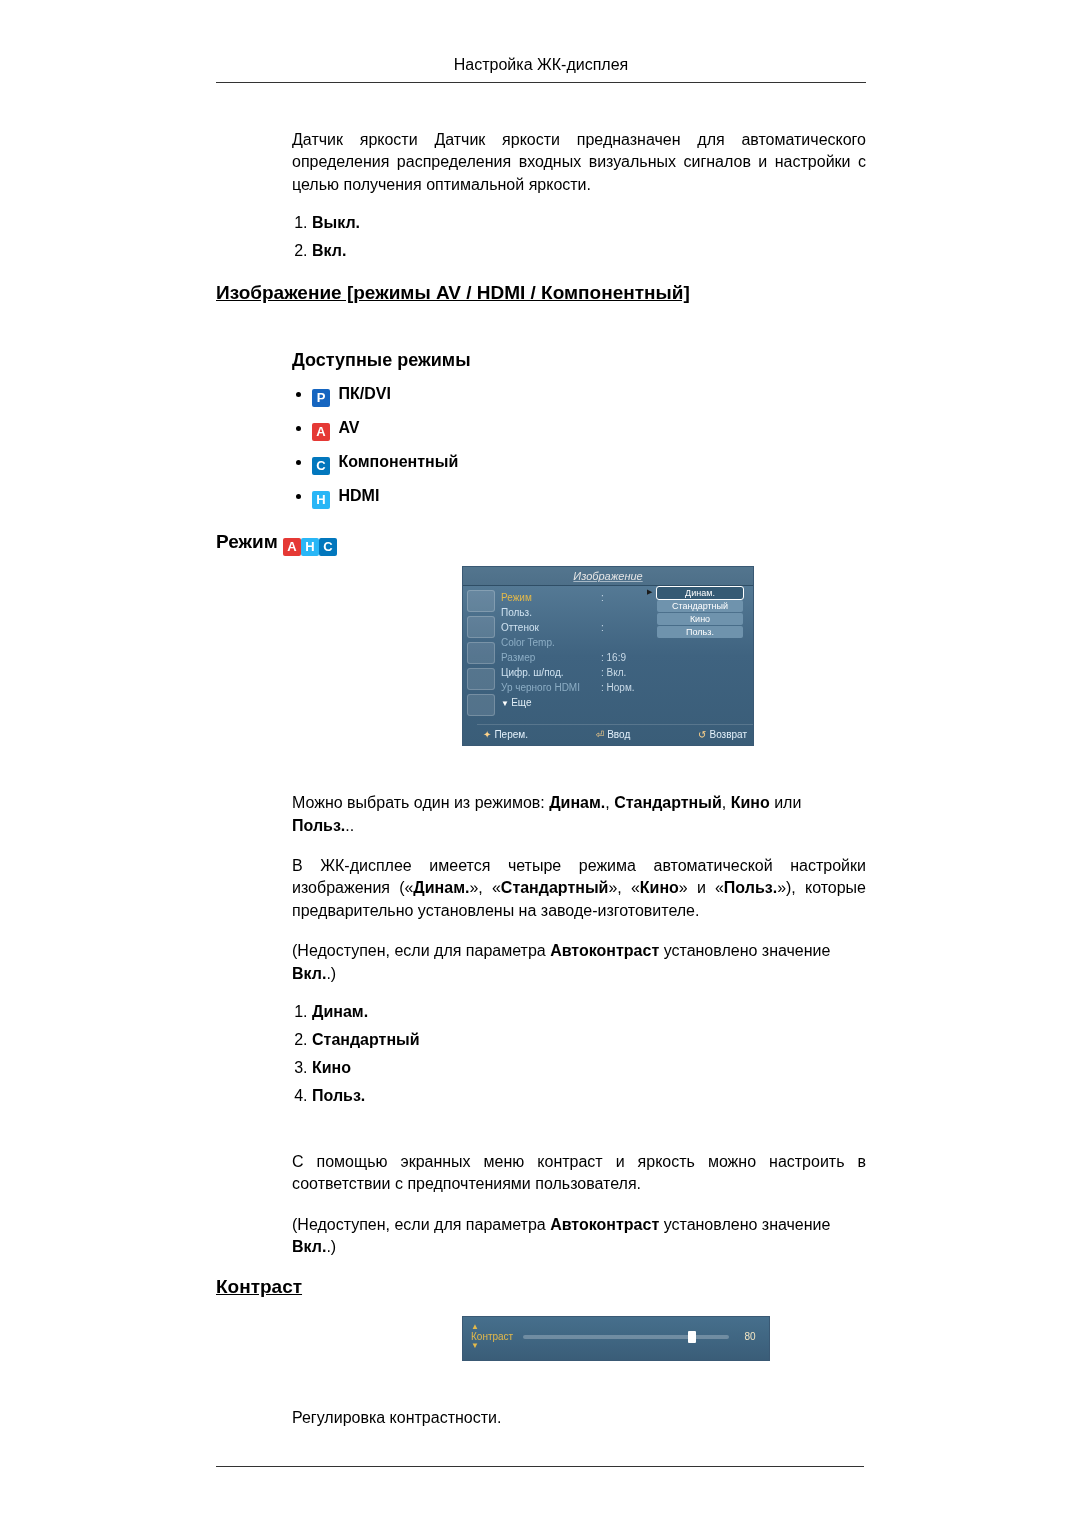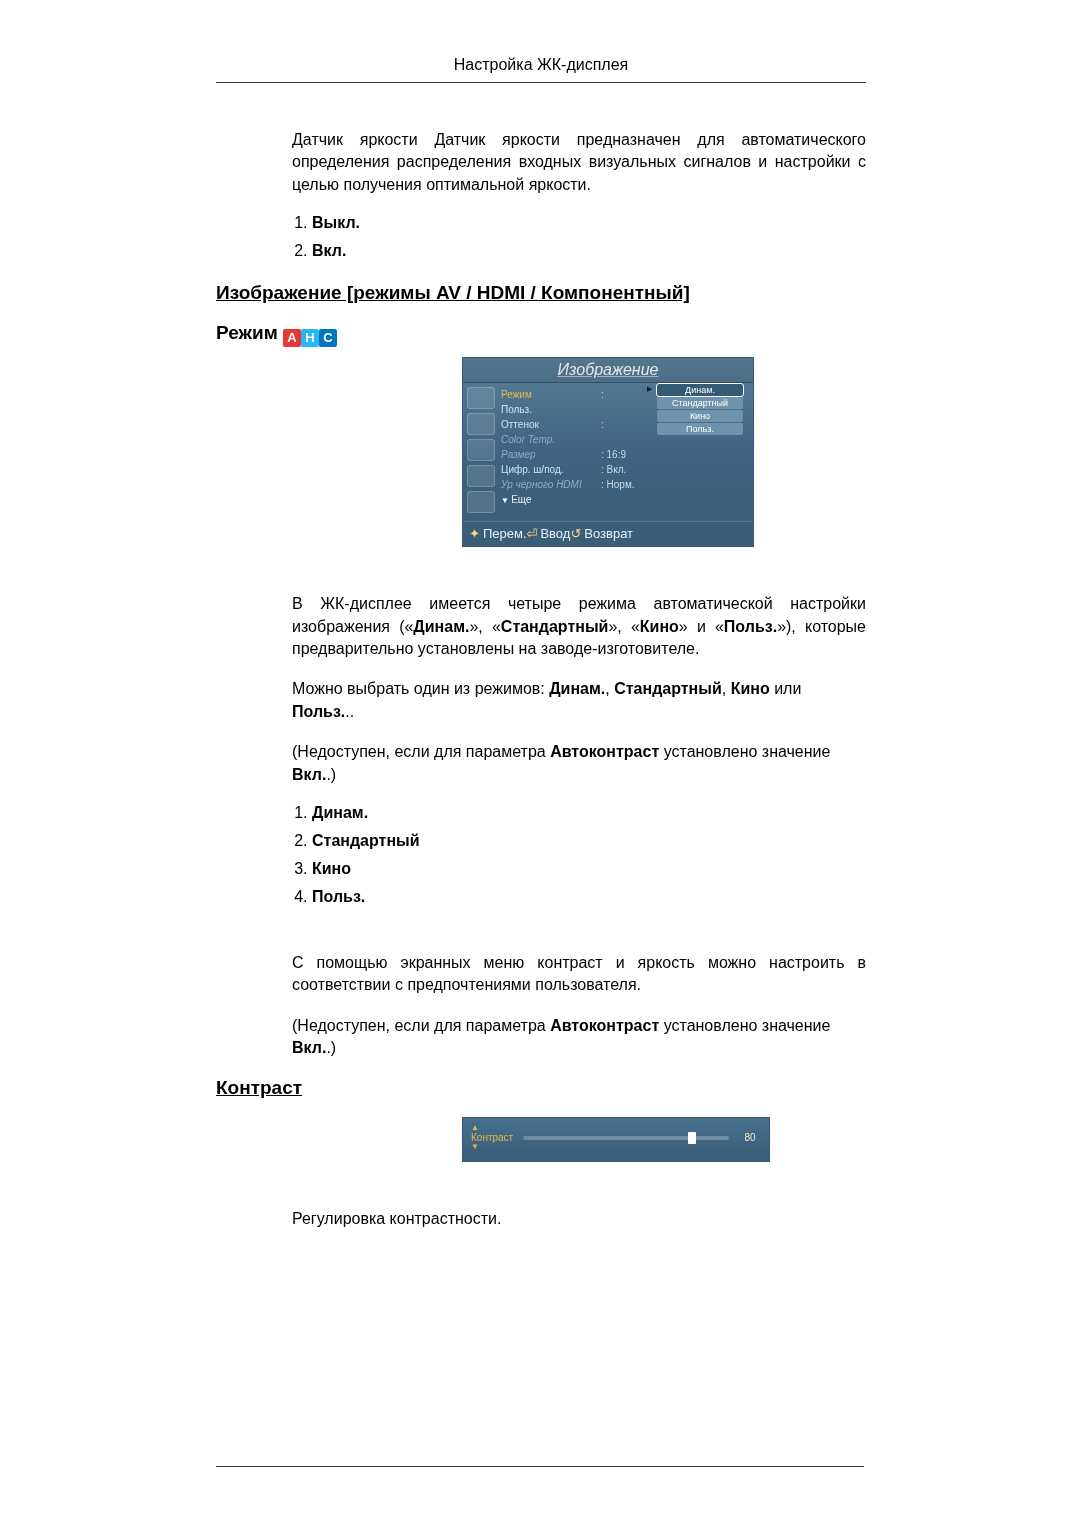--- a/index.html
+++ b/index.html
@@ -91,21 +91,21 @@
   background: linear-gradient(180deg,#5a7f9a 0%, #3f6380 50%, #3a5d78 100%);
   border: 1px solid #3a5974;
   color: #fff;
   font-size: 10px;
 }
 .osd-title {
   text-align: center;
   font-style: italic;
   color: #e6e6e6;
   padding: 3px 0;
-  font-size: 16px;
+  font-size: 11px;
   border-bottom: 1px solid #2f4e66;
   background: rgba(0,0,0,0.08);
 }
 .osd-title span {
   text-decoration: underline;
   text-decoration-color: rgba(255,255,255,0.5);
 }
 .osd-body { display: flex; }
 .osd-icons {
   width: 36px;
@@ -120,21 +120,21 @@
   height: 20px;
   margin-bottom: 4px;
   background: rgba(255,255,255,0.12);
   border-radius: 3px;
   border: 1px solid rgba(255,255,255,0.2);
 }
 .osd-rows { flex:1; padding: 4px 8px 4px 2px; }
 .osd-row { display:flex; align-items:center; height: 15px; }
 .osd-row .lbl { width: 100px; color: #cfe2f0; }
 .osd-row .lbl.active { color: #e3b94a; }
-.osd-row .lbl.dim { color: #8cadc4; font-style: italic; }
+.osd-row .lbl.dim { color: #8cadc4; }
 .osd-row .val { flex:1; color: #c9dae7; }
 .osd-options {
   position: absolute;
   right: 10px;
   top: 0;
   width: 86px;
 }
 .osd-option {
   display:block;
   margin:1px 0;
@@ -151,25 +151,26 @@
   font-size:7px;
   color:#1b1b1b;
   position:absolute;
   left:-10px;
 }
 .osd-rows-rel { position: relative; }
 .osd-more { color:#e1edf5; padding-top:2px; }
 .osd-more::before { content:"▼ "; color:#fff; font-size:8px; }
 .osd-footer {
   display:flex;
-  justify-content: flex-start;
+  justify-content: space-between;
   padding:4px 6px 5px 6px;
-  font-size:13px;
+  font-size:10px;
   color:#e3f1fb;
   border-top:1px solid rgba(255,255,255,0.15);
+  margin-left:14px;
 }
 .osd-footer .k { color:#ffd38a; margin-right:3px; }
 .slider-osd {
   width: 290px;
   margin-left: 246px;
   background: linear-gradient(180deg,#466f8c 0%, #3a5d78 100%);
   color:#fff;
   font-size:10px;
   padding: 6px 8px 10px 8px;
   border:1px solid #3a5974;
@@ -218,20 +219,41 @@
   <div class="content-indent">
     <p class="para">Датчик яркости Датчик яркости предназначен для автоматического определения распределения входных визуальных сигналов и настройки с целью получения оптимальной яркости.</p>
     <ol class="ol">
       <li><b>Выкл.</b></li>
       <li><b>Вкл.</b></li>
     </ol>
   </div>
 
   <h2 class="section">Изображение [режимы AV / HDMI / Компонентный]</h2>
 
+  <div class="content-indent">
+    <h3 class="sub">Доступные режимы</h3>
+    <ul class="bullets">
+      <li>
+        <span class="mode-badge badge-p">P</span>
+        <b>ПК/DVI</b>
+      </li>
+      <li>
+        <span class="mode-badge badge-a">A</span>
+        <b>AV</b>
+      </li>
+      <li>
+        <span class="mode-badge badge-c">C</span>
+        <b>Компонентный</b>
+      </li>
+      <li>
+        <span class="mode-badge badge-h">H</span>
+        <b>HDMI</b>
+      </li>
+    </ul>
+  </div>
 
   <div class="mode-title">
     <span>Режим</span>
     <span class="badges">
       <span class="mode-badge badge-a">A</span><span class="mode-badge badge-h">H</span><span class="mode-badge badge-c">C</span>
     </span>
   </div>
 
   <div class="osd-wrap">
     <div class="osd">
@@ -283,25 +305,25 @@
       </div>
       <div class="osd-footer">
         <span><span class="k">✦</span><span>Перем.</span></span>
         <span><span class="k">⏎</span><span>Ввод</span></span>
         <span><span class="k">↺</span><span>Возврат</span></span>
       </div>
     </div>
   </div>
 
   <div class="content-indent">
+    <p class="para" style="text-align:left">
+      <span>Можно выбрать один из режимов: </span><b>Динам.</b><span>, </span><b>Стандартный</b><span>, </span><b>Кино</b><span> или </span><b>Польз.</b><span>..</span>
+    </p>
     <p class="para">
       <span>В ЖК-дисплее имеется четыре режима автоматической настройки изображения («</span><b>Динам.</b><span>», «</span><b>Стандартный</b><span>», «</span><b>Кино</b><span>» и «</span><b>Польз.</b><span>»), которые предварительно установлены на заводе-изготовителе.</span>
-    </p>
-    <p class="para" style="text-align:left">
-      <span>Можно выбрать один из режимов: </span><b>Динам.</b><span>, </span><b>Стандартный</b><span>, </span><b>Кино</b><span> или </span><b>Польз.</b><span>..</span>
     </p>
     <p class="para" style="text-align:left">
       <span>(Недоступен, если для параметра </span><b>Автоконтраст</b><span> установлено значение </span><b>Вкл.</b><span>.)</span>
     </p>
     <ol class="ol">
       <li><b>Динам.</b></li>
       <li><b>Стандартный</b></li>
       <li><b>Кино</b></li>
       <li><b>Польз.</b></li>
     </ol>

